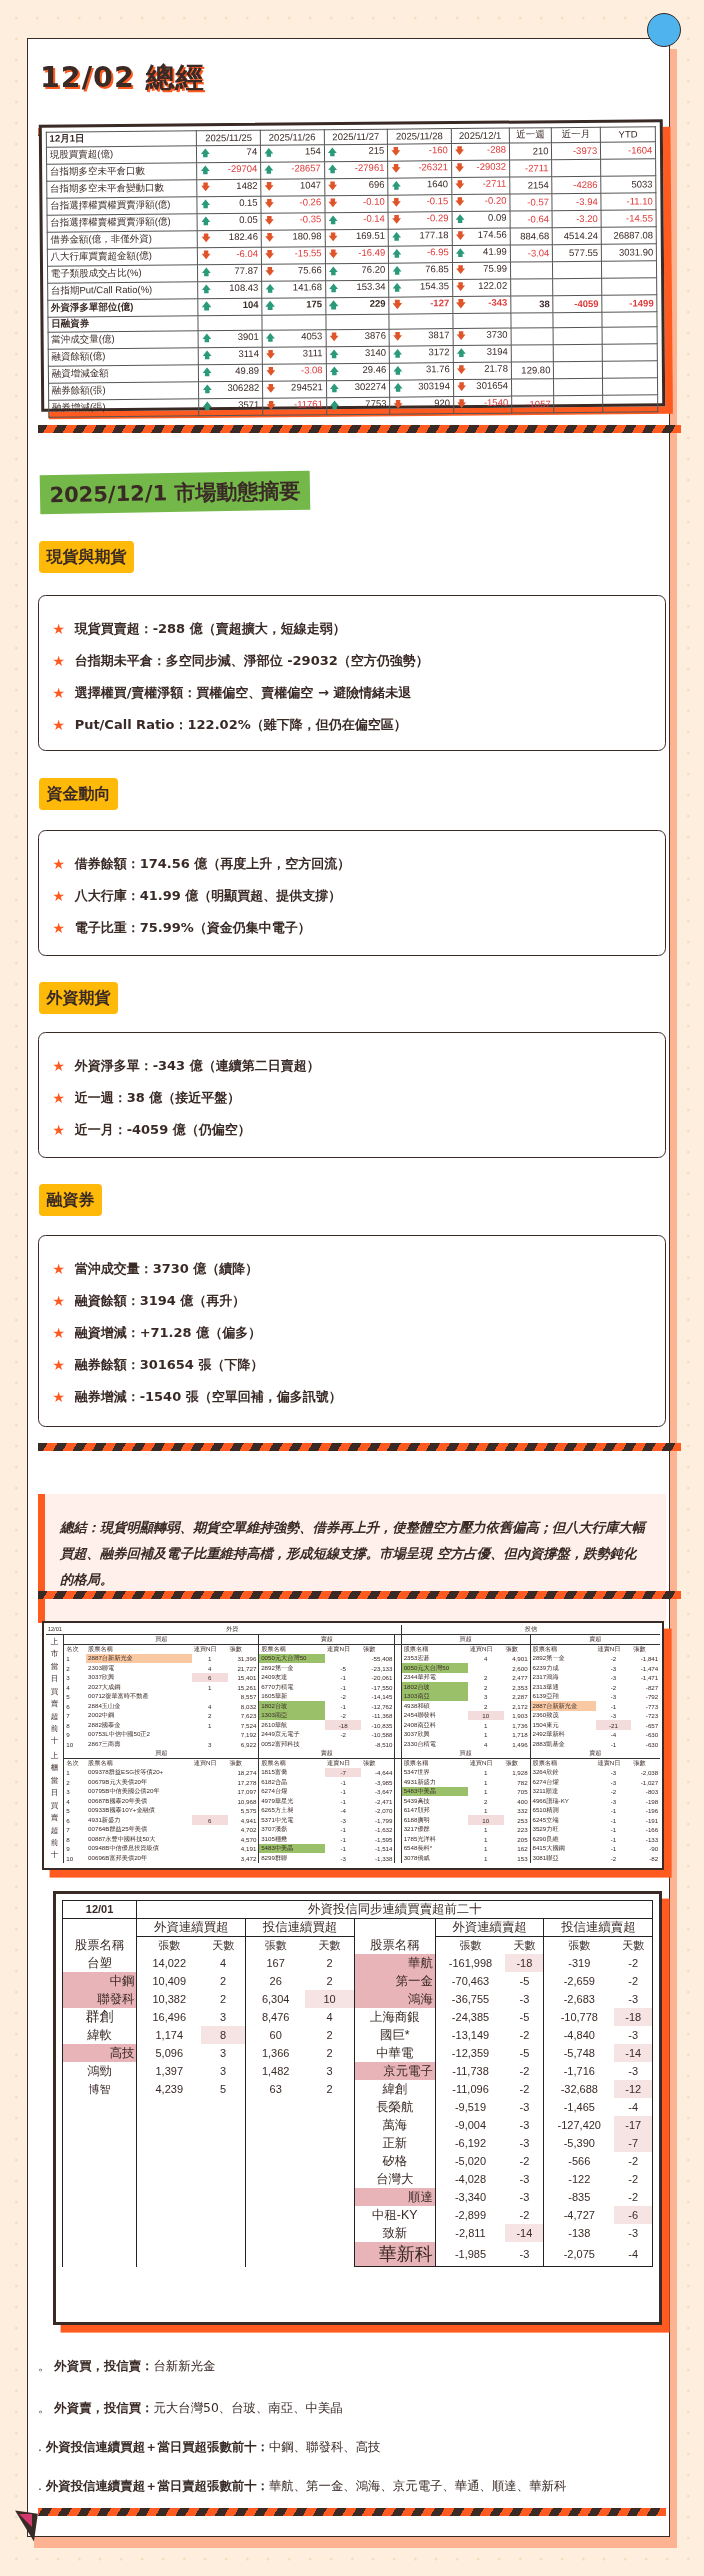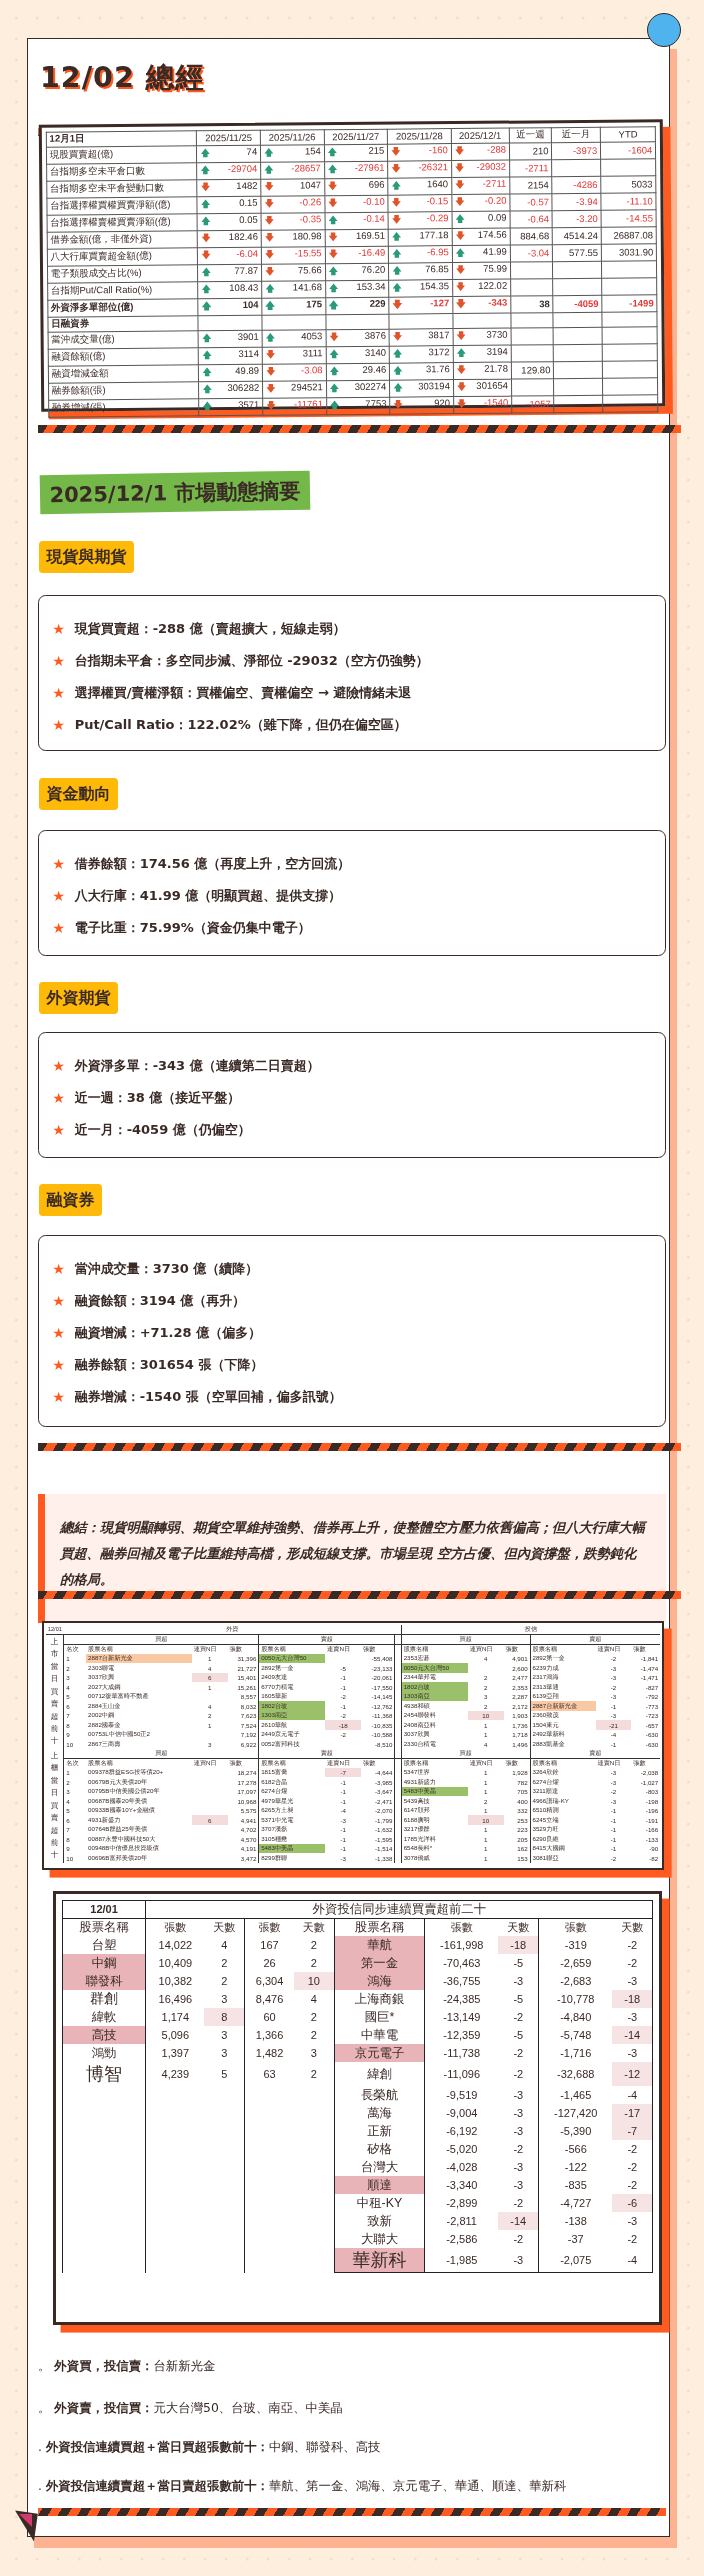--- a/index.html
+++ b/index.html
@@ -89,21 +89,21 @@
   .vb { border-right: 1px solid #333 !important; }
   .g { background: #9bc06a; }
   .o { background: #f9c9a4; }
   .p { background: #f4dcdc; }
   table.sync { border-collapse: collapse; font-family: "Liberation Sans", sans-serif; font-size: 11px; width: 100%; }
   table.sync td { text-align: center; height: 18px; padding: 0 1.9px; white-space: nowrap; }
   table.sync .bl { border-left: 1px solid #222; }
   table.sync .br { border-right: 1px solid #222; }
   table.sync .bt { border-top: 1px solid #222; }
   table.sync .bb { border-bottom: 1px solid #222; }
-  table.sync .hl { background: #e8b4b8; }
+  table.sync .hl { background: #e8b4b8; text-align: right; }
   table.sync .hl2 { background: #f6e4e4; }
   .foot {
     position: absolute; left: 38px; font-size: 12.4px; color: #3a2a26;
   }
   .foot b { font-weight: bold; }
 </style>
 </head>
 <body>
 
 <div class="card-shadow"></div>
@@ -776,20 +776,28 @@
       </tbody>
     </table>
 </div>
 
 <div class="img-frame" style="left:53px;top:1891px;width:609px;height:434px;padding:5.7px;border-width:3.8px;">
   <table class="sync" id="syncTable">
       <tbody>
         <tr>
           <td class="bb br bt bl" style="font-weight:bold">12/01</td>
           <td colspan="9" class="bb bt br" style="font-size:12.4px">外資投信同步連續買賣超前二十</td>
+        </tr>
+        <tr>
+          <td class="bl br"></td>
+          <td colspan="2" class="bb br" style="font-size:12.4px">外資連續買超</td>
+          <td colspan="2" class="bb br" style="font-size:12.4px">投信連續買超</td>
+          <td class="br"></td>
+          <td colspan="2" class="bb br" style="font-size:12.4px">外資連續賣超</td>
+          <td colspan="2" class="bb br" style="font-size:12.4px">投信連續賣超</td>
         </tr>
         <tr>
           <td class="bl br" style="font-size:12.4px">股票名稱</td>
           <td>張數</td>
           <td class="br">天數</td>
           <td>張數</td>
           <td class="br">天數</td>
           <td class="br" style="font-size:12.4px">股票名稱</td>
           <td>張數</td>
           <td class="br">天數</td>
@@ -874,21 +882,21 @@
           <td class="br ">3</td>
           <td>1,482</td>
           <td class="br ">3</td>
           <td class="br hl" style="font-size:12.4px">京元電子</td>
           <td class="">-11,738</td>
           <td class="br ">-2</td>
           <td class="">-1,716</td>
           <td class="br ">-3</td>
         </tr>
         <tr>
-          <td class="bl br " style="font-size:18px">博智</td>
+          <td class="bl br " style="font-size:11px">博智</td>
           <td>4,239</td>
           <td class="br ">5</td>
           <td>63</td>
           <td class="br ">2</td>
           <td class="br " style="font-size:12.4px">緯創</td>
           <td class="">-11,096</td>
           <td class="br ">-2</td>
           <td class="">-32,688</td>
           <td class="br hl2">-12</td>
         </tr>
@@ -987,32 +995,20 @@
           <td class="br hl2">-14</td>
           <td class="">-138</td>
           <td class="br ">-3</td>
         </tr>
         <tr>
           <td class="bl br"></td>
           <td></td>
           <td class="br"></td>
           <td></td>
           <td class="br"></td>
-          <td class="br " style="font-size:12.4px">大聯大</td>
-          <td class="">-2,586</td>
-          <td class="br ">-2</td>
-          <td class="">-37</td>
-          <td class="br ">-2</td>
-        </tr>
-        <tr>
-          <td class="bl br"></td>
-          <td></td>
-          <td class="br"></td>
-          <td></td>
-          <td class="br"></td>
           <td class="br hl bb" style="font-size:18px">華新科</td>
           <td class=" bb">-1,985</td>
           <td class="br  bb">-3</td>
           <td class=" bb">-2,075</td>
           <td class="br  bb">-4</td>
         </tr>
       </tbody>
     </table>
 </div>
 

